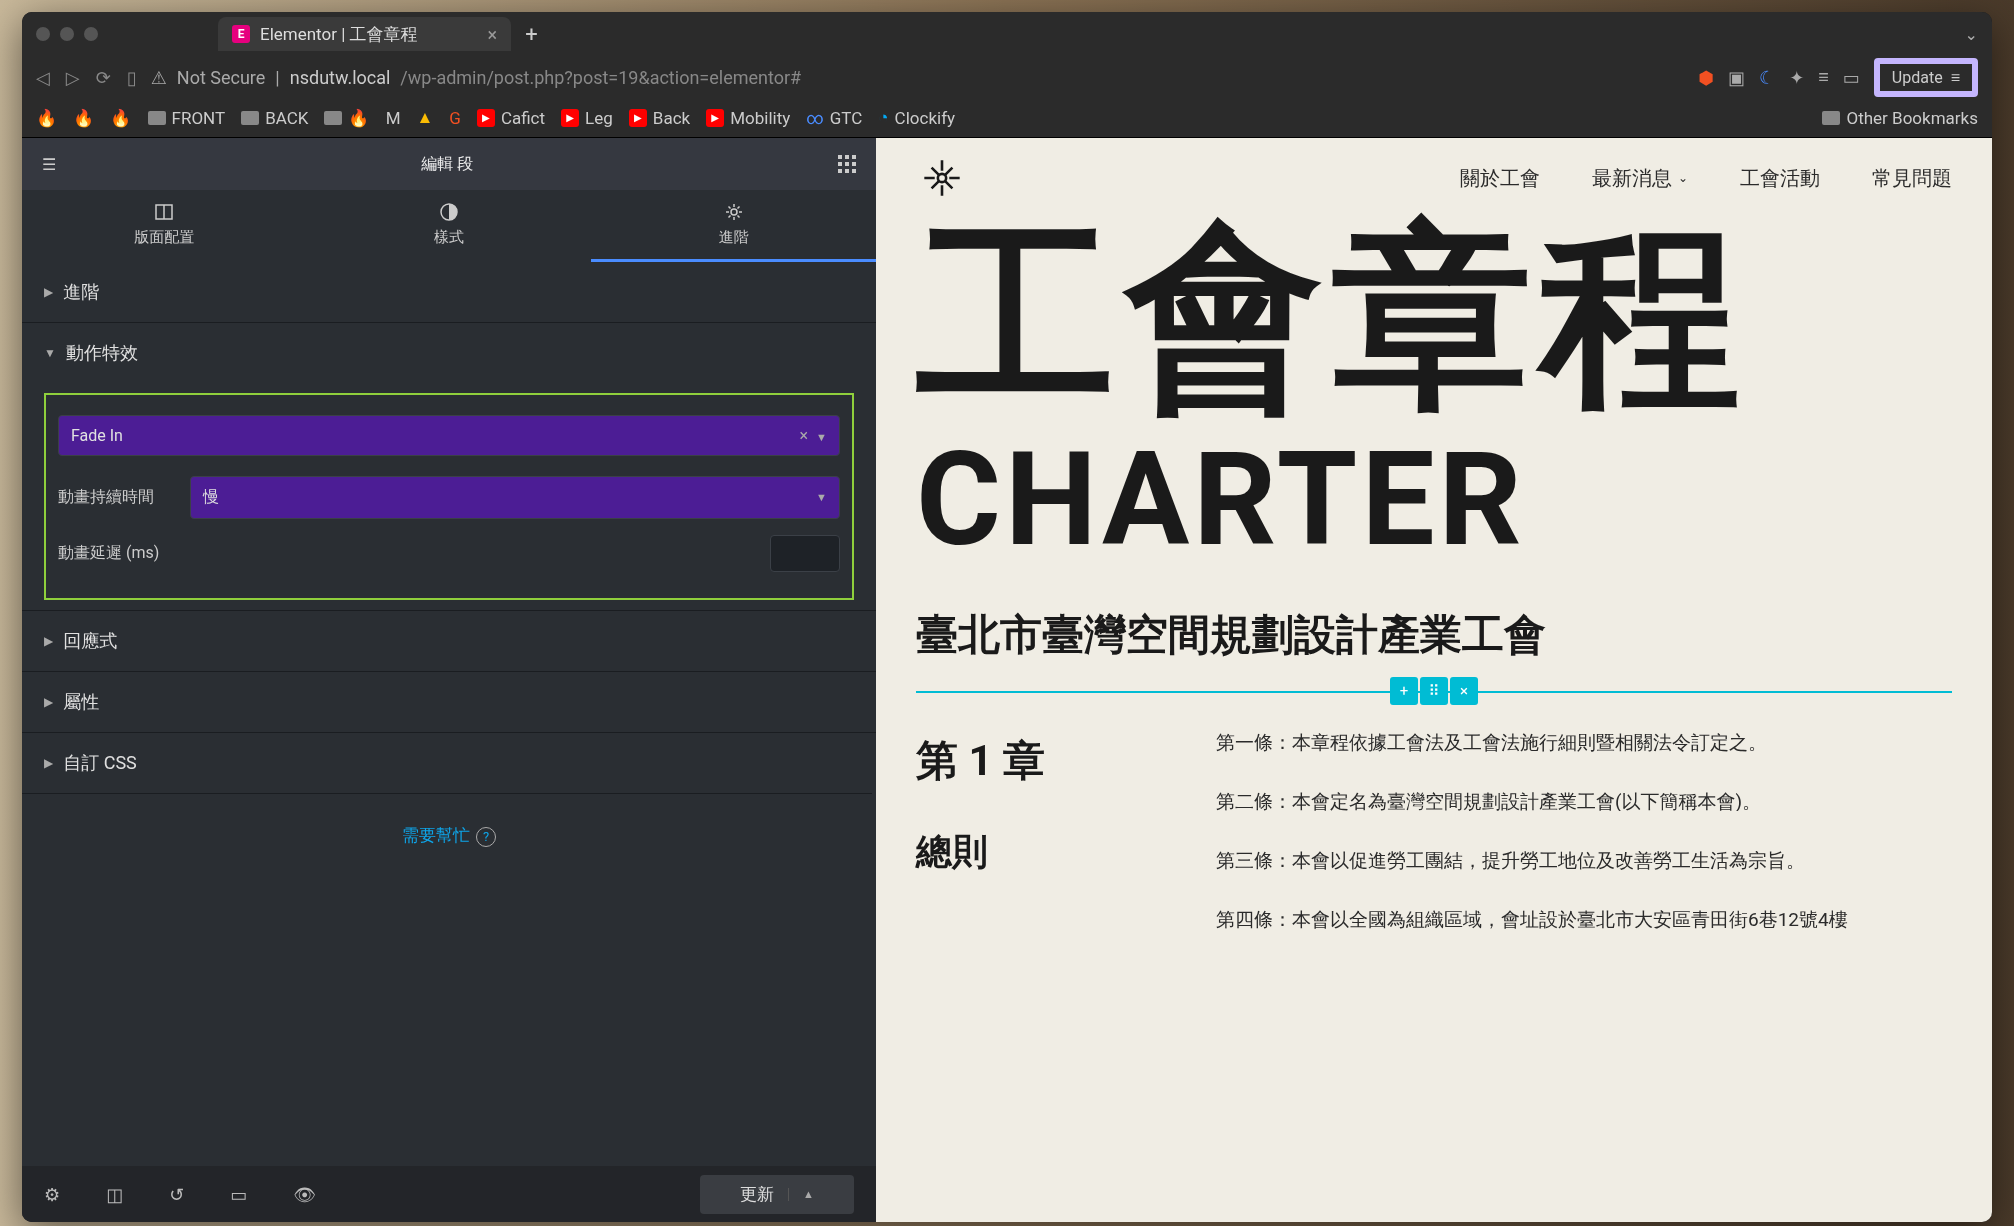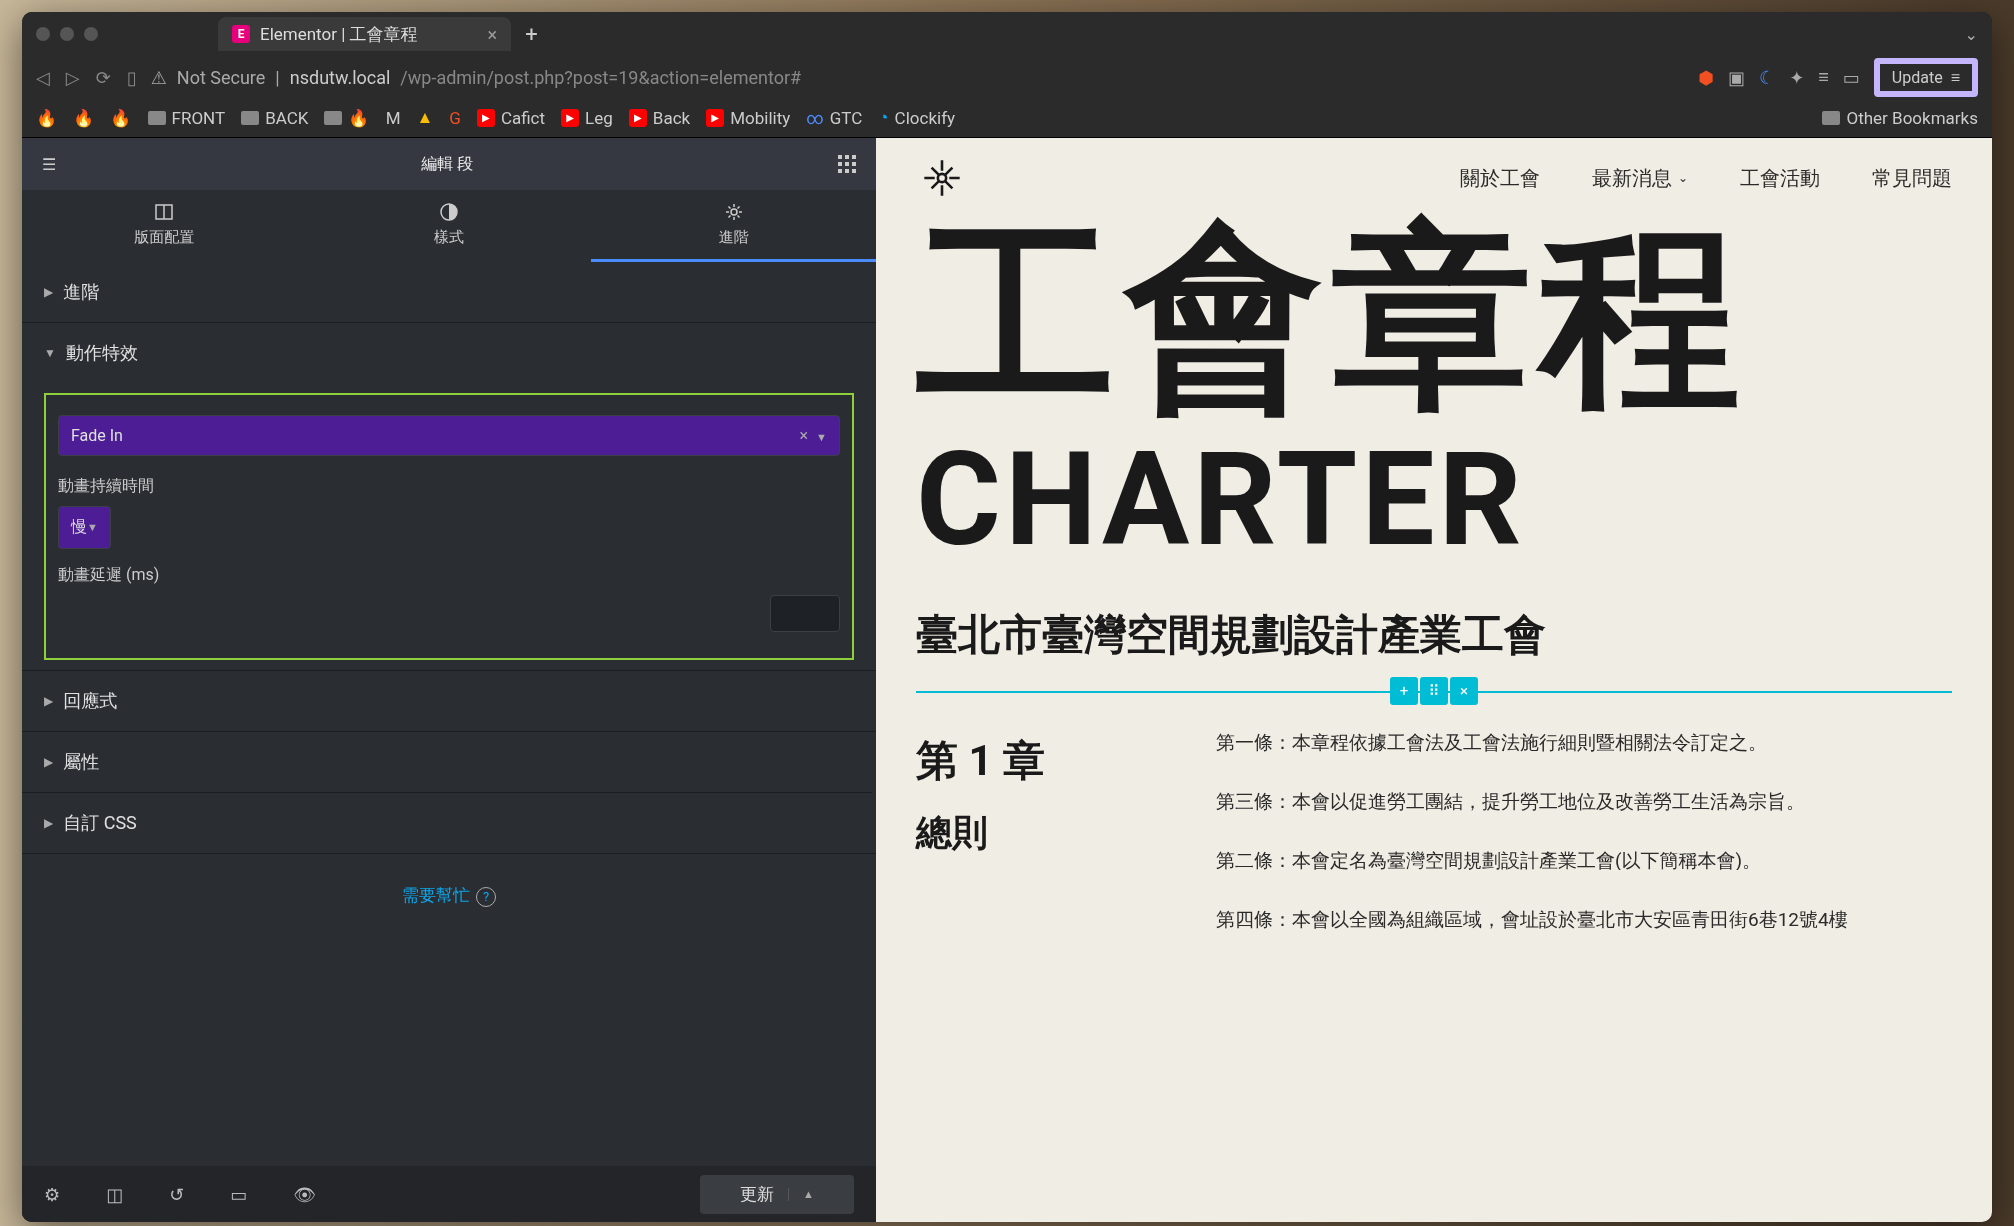--- a/index.html
+++ b/index.html
@@ -34,21 +34,21 @@
 .dots-grid { display:grid; grid-template-columns:repeat(3,4px); gap:3px; }
 .dots-grid span { width:4px; height:4px; background:#ccc; }
 .side-tabs { display:flex; height:72px; background:#2a2e33; }
 .side-tab { flex:1; display:flex; flex-direction:column; align-items:center; justify-content:center; gap:6px; font-size:15px; color:#ccc; cursor:pointer; border-bottom:3px solid transparent; }
 .side-tab.active { border-bottom-color:#4a8cff; }
 .side-accordion { flex:1; overflow-y:auto; }
 .acc-item { border-bottom:1px solid #1a1d21; }
 .acc-head { display:flex; align-items:center; gap:10px; padding:18px 22px; font-size:18px; cursor:pointer; color:#e0e0e0; }
 .acc-caret { font-size:12px; color:#aaa; }
 .highlight-box { margin:10px 22px; border:2px solid #8fcf3c; padding:14px 8px 18px; }
-.ctrl-row { display:flex; align-items:flex-start; padding:8px 4px; gap:9px;flex-direction:column; }
+.ctrl-row { display:flex; align-items:center; padding:8px 4px; gap:2px; }
 .ctrl-label { font-size:16px; color:#ccc; flex-shrink:0; width:130px; display:flex; align-items:center; gap:8px; }
 .monitor-icon { width:16px; height:12px; border:1.5px solid #aaa; border-radius:2px; position:relative; }
 .monitor-icon::after { content:''; position:absolute; width:4px; height:3px; background:#aaa; bottom:-5px; left:50%; transform:translateX(-50%); }
 .ctrl-select { flex:1; background:#4c1d95; border:1px solid #3b4047; color:#e0e0e0; padding:10px 12px; font-size:16px; border-radius:4px; display:flex; justify-content:space-between; align-items:center; cursor:pointer; }
 .ctrl-select.full { margin:6px 4px 12px; }
 .clear-x { color:#aaa; margin-right:8px; cursor:pointer; }
 .chev { color:#aaa; font-size:11px; }
 .ctrl-input { width:70px; background:#1e2227; border:1px solid #3b4047; color:#e0e0e0; padding:8px; font-size:16px; border-radius:4px; margin-left:auto; }
 .help-row { text-align:center; padding:30px; font-size:17px; color:#0ea5e9; }
 .help-row .q { display:inline-block; width:20px; height:20px; border:1.5px solid #aaa; border-radius:50%; font-size:13px; line-height:18px; margin-left:6px; }
@@ -65,21 +65,21 @@
 .prev-nav-item { cursor:pointer; display:flex; align-items:center; gap:6px; }
 .prev-hero { padding:0 40px; }
 .hero-zh { font-size:200px; font-weight:800; color:#1a1a1a; letter-spacing:8px; line-height:1; margin-bottom:10px; white-space:nowrap; }
 .hero-en { font-size:130px; font-weight:700; color:#1a1a1a; letter-spacing:4px; line-height:1.1; white-space:nowrap; }
 .hero-sub { font-size:42px; font-weight:700; color:#1a1a1a; margin-top:36px; white-space:nowrap; }
 .section-box { border-top:2px solid #00bcd4; margin-top:28px; position:relative; }
 .section-handles { position:absolute; top:-16px; left:50%; transform:translateX(-50%); display:flex; gap:2px; }
 .sh { width:28px; height:28px; background:#00bcd4; color:#fff; display:flex; align-items:center; justify-content:center; font-size:15px; cursor:pointer; border-radius:3px; }
 .section-content { display:flex; padding:40px 50px 0 0; gap:60px; }
 .chapter-col { flex-shrink:0; width:240px; }
-.chapter-title { font-size:42px; font-weight:700; color:#1a1a1a; margin-bottom:20px; }
+.chapter-title { font-size:42px; font-weight:700; color:#1a1a1a; margin-bottom:39px; }
 .chapter-sub { font-size:36px; font-weight:700; color:#1a1a1a; }
 .articles { flex:1; font-size:19px; color:#2b2b2b; line-height:1; }
 .article { margin-bottom:40px; white-space:nowrap; overflow:hidden; }
 svg { display:block; }
 </style>
 </head>
 <body>
 
 <div class="window">
   <div class="titlebar">
@@ -305,22 +305,22 @@
             <div class="sh">⠿</div>
             <div class="sh">×</div>
           </div>
           <div class="section-content">
             <div class="chapter-col">
               <div class="chapter-title">第 1 章</div>
               <div class="chapter-sub">總則</div>
             </div>
             <div class="articles">
               <div class="article">第一條：本章程依據工會法及工會法施行細則暨相關法令訂定之。</div>
+              <div class="article">第二條：本會定名為臺灣空間規劃設計產業工會(以下簡稱本會)。</div>
               <div class="article">第三條：本會以促進勞工團結，提升勞工地位及改善勞工生活為宗旨。</div>
-              <div class="article">第二條：本會定名為臺灣空間規劃設計產業工會(以下簡稱本會)。</div>
               <div class="article">第四條：本會以全國為組織區域，會址設於臺北市大安區青田街6巷12號4樓</div>
             </div>
           </div>
         </div>
       </div>
     </div>
   </div>
 </div>
 
 </body></html>

